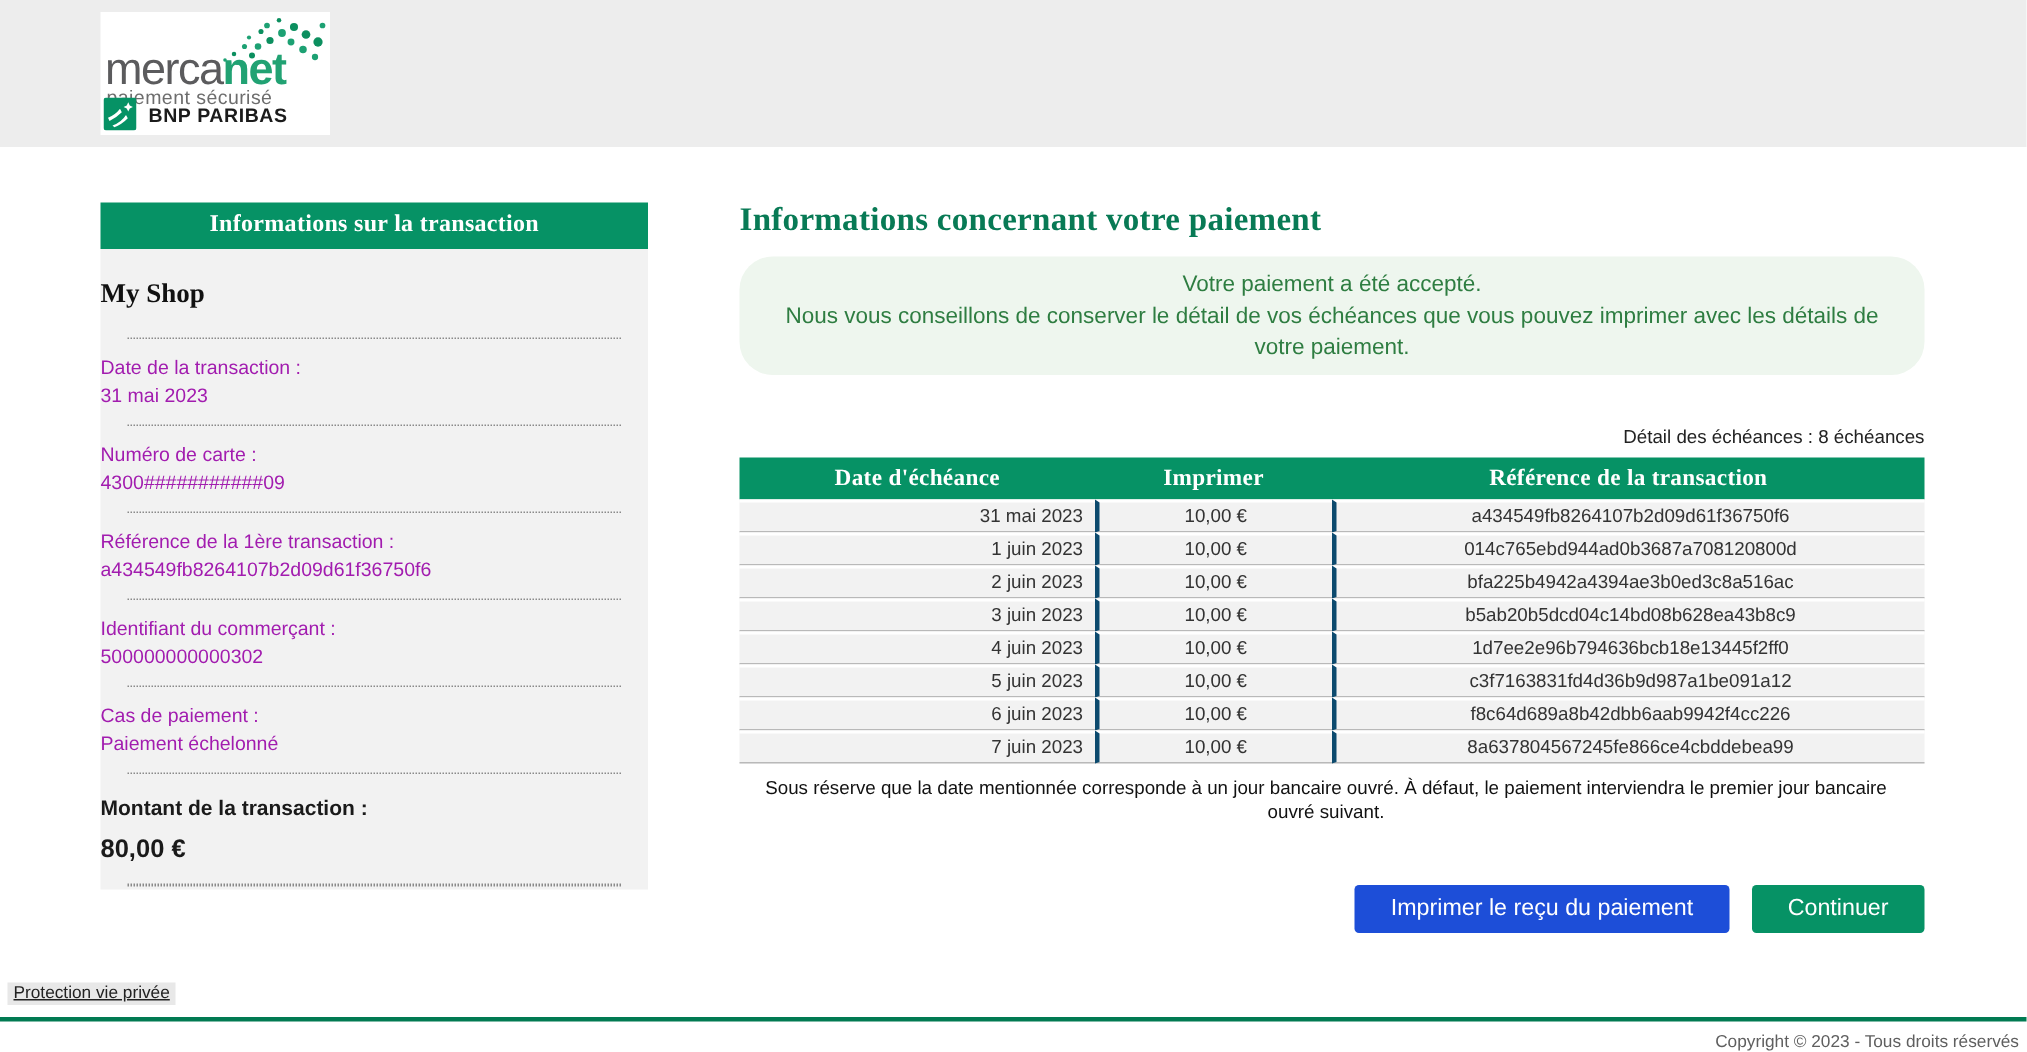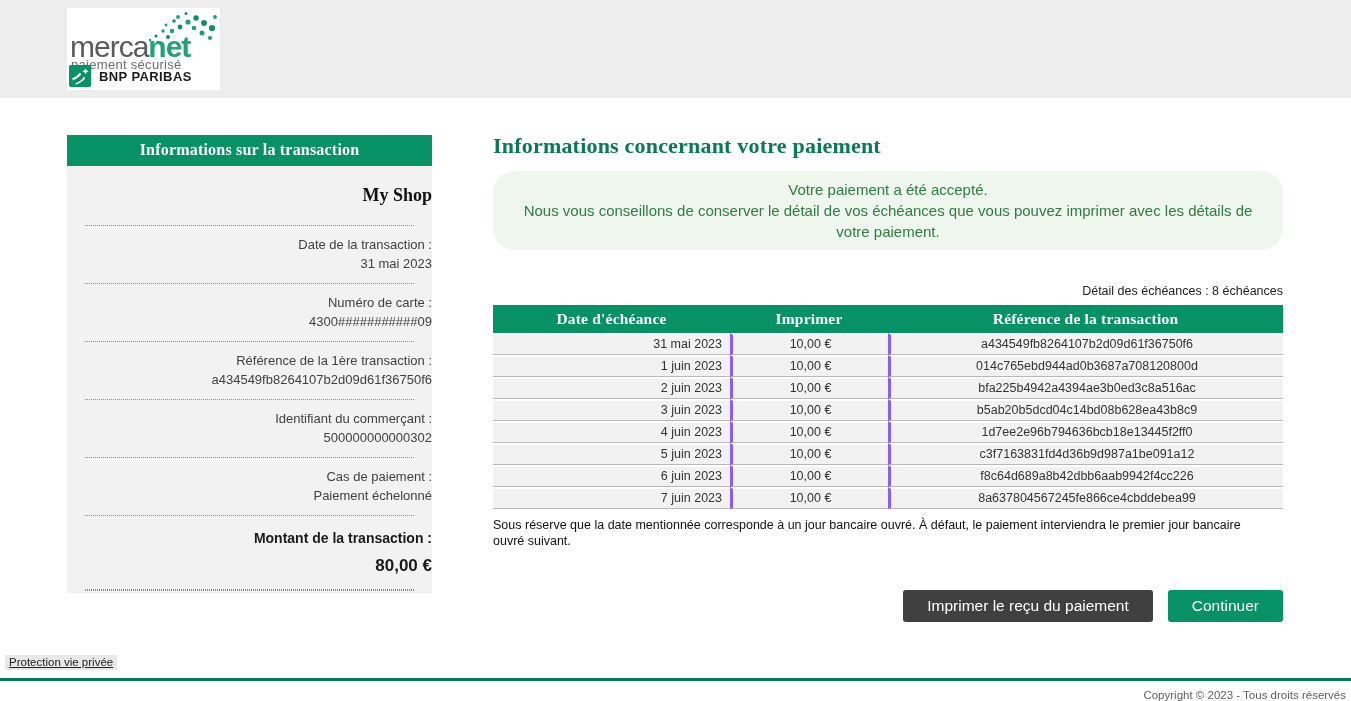--- a/index.html
+++ b/index.html
@@ -17,50 +17,50 @@
   .brand-prefix{color:#5b5b5d;}
   .brand-suffix{color:#21a273;font-weight:bold;}
   .tagline{position:absolute;top:49px;left:4px;font-size:13px;color:#6d6d6d;letter-spacing:.3px;}
   .bank-row{position:absolute;left:2px;bottom:3px;display:flex;align-items:center;gap:8px;}
   .bank-name{font-size:13px;font-weight:bold;color:#1b1b1b;letter-spacing:.4px;}
   
   .sidebar{position:absolute;left:67px;top:135px;width:365px;}
   .panel-title{background:#069265;color:#ffffff;text-align:center;
     font-family:"Liberation Serif", serif;font-size:16px;font-weight:600;
     padding:6px 0 7px;letter-spacing:.2px;}
-  .panel-body{background:#f2f2f2;text-align:right;padding:2px 0 2px;}
+  .panel-body{background:#f2f2f2;text-align:left;padding:2px 0 2px;}
   .shop-name{font-family:"Liberation Serif", serif;font-weight:bold;font-size:18px;color:#111;
     padding:17px 0 19px;}
   .sep{border:0;border-top:1px dotted #8a8a8a;margin:0 18px;height:0;}
   .field{padding:9px 0 10px;}
-  .field-label,.field-value{font-size:13px;color:#404040;line-height:19px;}
+  .field-label,.field-value{font-size:13px;color:#a21caf;line-height:19px;}
   .amount-block{padding:12px 0 12px;}
   .amount-label{font-size:14px;font-weight:bold;color:#1a1a1a;line-height:20px;}
   .amount-value{font-size:17px;font-weight:bold;color:#1a1a1a;line-height:22px;margin-top:7px;}
   
   .main{position:absolute;left:493px;top:133px;width:790px;}
   .page-title{font-family:"Liberation Serif", serif;font-size:22px;font-weight:bold;
     color:#087a55;margin:0 0 12px;letter-spacing:.2px;}
   .success-box{background:#eef6ee;color:#2e7d41;text-align:center;
     font-size:15px;line-height:21px;padding:8px 22px;border-radius:22px;}
   .schedule-caption{text-align:right;font-size:12.5px;color:#222;margin:34px 0 7px;}
   table.schedule{width:790px;border-collapse:separate;border-spacing:0;}
   table.schedule th{background:#069265;color:#fff;font-family:"Liberation Serif", serif;
     font-size:15.5px;font-weight:600;padding:5px 2px;letter-spacing:.2px;}
   table.schedule td{background:#f2f2f2;font-size:12.5px;color:#333;line-height:15px;
     padding:2px 8px;border-top:2px solid #fff;border-bottom:1px solid #b9b9b9;}
-  table.schedule td + td{border-left:3px solid #8b5cf6;}
+  table.schedule td + td{border-left:3px solid #0c4a6e;}
   td.cell-date{text-align:right;}
   td.cell-amount{text-align:center;}
   td.cell-reference{text-align:center;}
-  .bank-note{font-size:12.5px;color:#111;line-height:16px;margin-top:8px;width:782px;}
+  .bank-note{font-size:12.5px;color:#111;line-height:16px;margin-top:8px;width:782px;text-align:center;}
   .button-row{display:flex;justify-content:flex-end;gap:15px;margin-top:41px;}
   .btn{border:none;border-radius:3px;color:#ffffff;font-size:15.5px;
     font-family:"Liberation Sans", sans-serif;padding:7px 24px;height:32px;cursor:pointer;}
-  .btn-print{background:#404040;}
+  .btn-print{background:#1d4ed8;}
   .btn-continue{background:#069265;}
   
   .privacy-link{position:absolute;left:5px;top:655px;font-size:11.5px;color:#222;
     text-decoration:underline;background:#e8e8e8;padding:1px 4px 2px;cursor:pointer;}
   .footer-rule{position:absolute;left:0;top:678px;width:1351px;height:3px;background:#017a52;}
   .copyright{position:absolute;right:5px;top:689px;font-size:11.5px;color:#5f5f5f;}
 </style>
 </head>
 <body>
 

